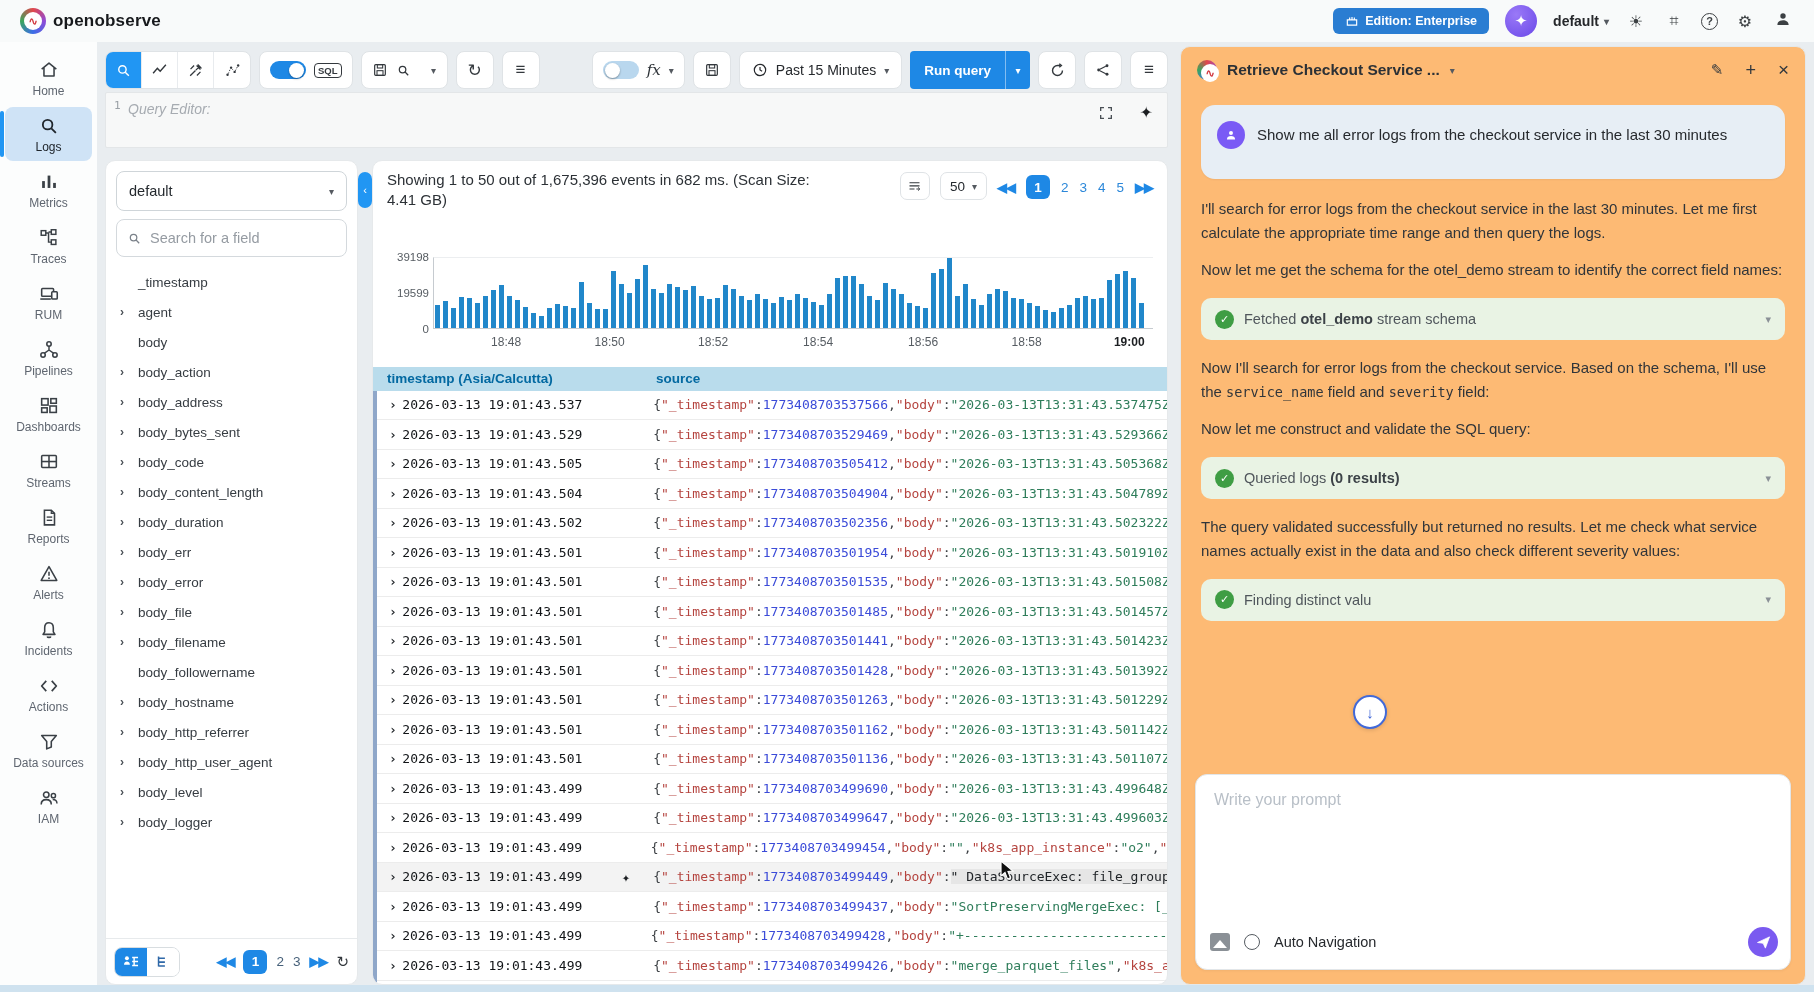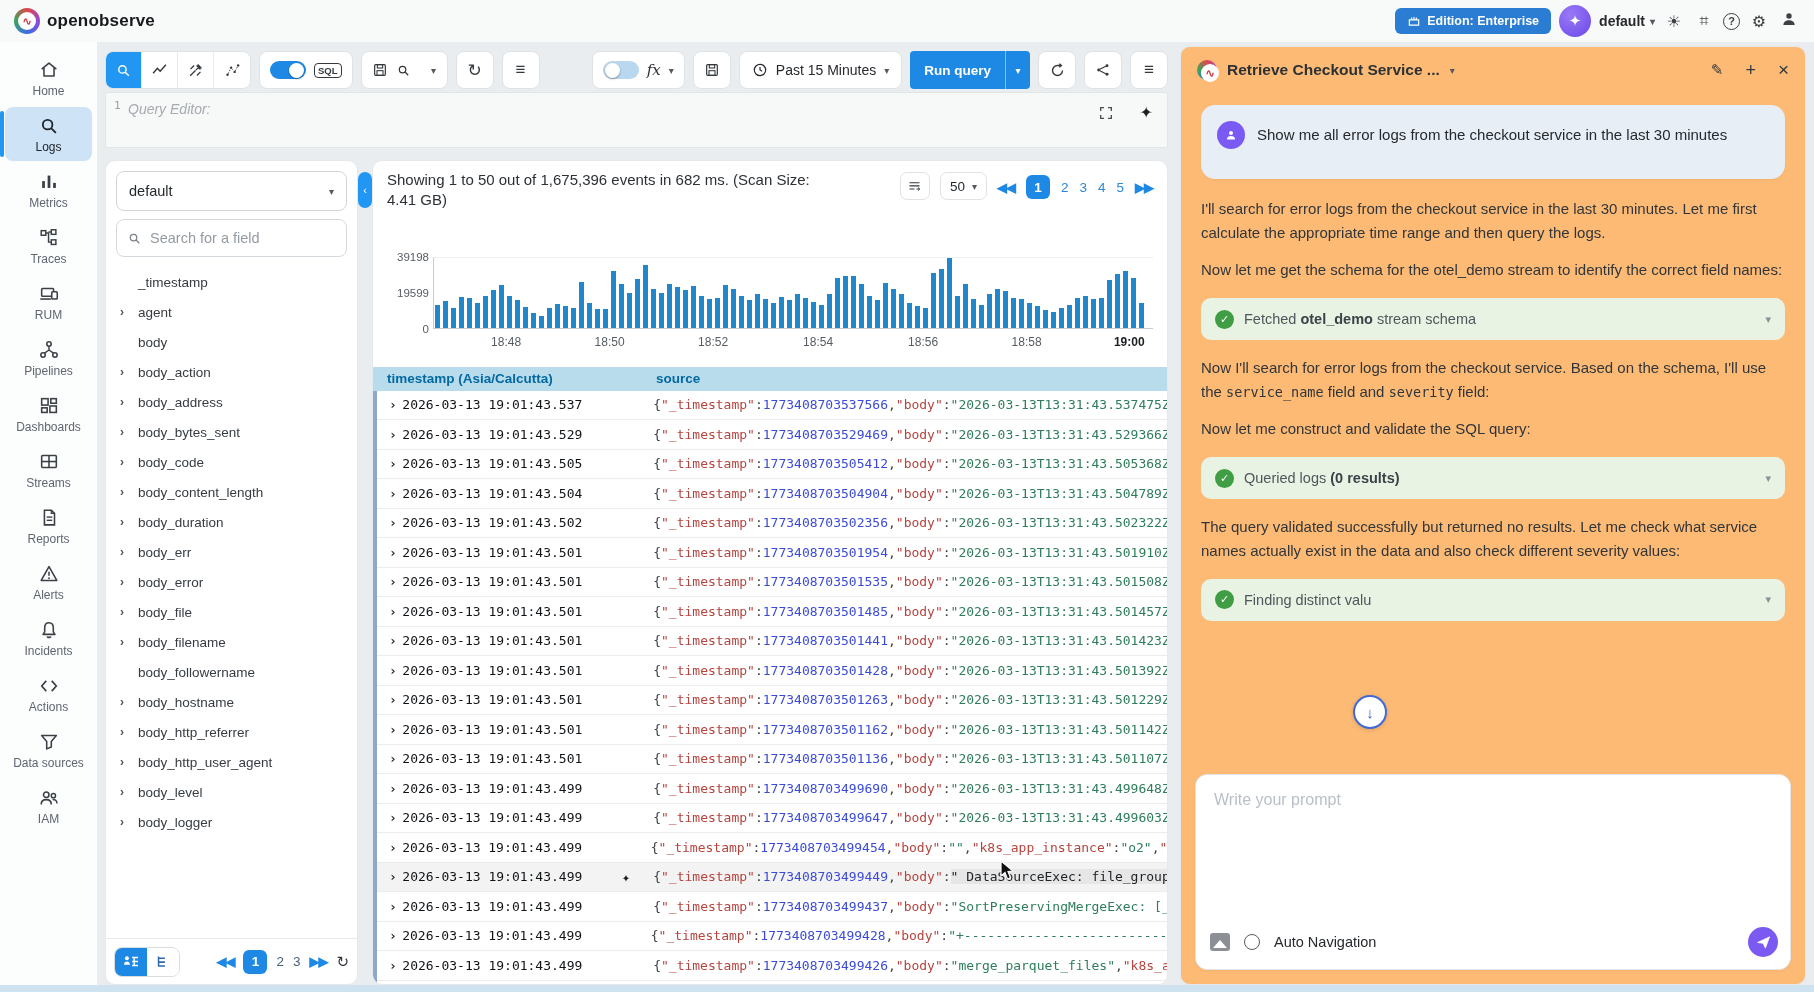--- a/index.html
+++ b/index.html
@@ -1,25 +1,25 @@
 <!DOCTYPE html>
 <html><head>
 <meta charset="utf-8">
 <style>
   * { margin:0; padding:0; box-sizing:border-box; }
   html,body { width:1814px; height:992px; overflow:hidden; }
   body { font-family:"Liberation Sans", sans-serif; background:#e9edf0; position:relative; color:#2b3036; }
 
   
-  .top-header { position:absolute; left:0; top:0; width:1814px; height:42px; background:#f8fafa; display:flex; align-items:center; padding:0 14px; z-index:5; }
+  .top-header { position:absolute; left:0; top:0; width:1814px; height:42px; background:#f8fafa; display:flex; align-items:center; padding:0 20px; z-index:5; }
   .logo-wrap { display:flex; align-items:center; gap:7px; }
   .logo-ring { width:26px; height:26px; border-radius:50%; background:conic-gradient(#e2474b,#8f4bd6,#3b6de8,#3aa65c,#e2474b); position:relative; }
   .logo-ring::after { content:"∿"; position:absolute; left:4px; top:4px; width:18px; height:18px; background:#fff; border-radius:50%; color:#d23c43; font-size:11px; line-height:18px; text-align:center; font-weight:bold; }
   .logo-text { font-size:17px; font-weight:bold; color:#17191c; letter-spacing:.2px; }
-  .header-right { margin-left:auto; display:flex; align-items:center; gap:8px; }
+  .header-right { margin-left:auto; display:flex; align-items:center; gap:16px; }
   .edition-btn { background:#2a7dd2; color:#fff; border-radius:6px; font-size:12.5px; font-weight:bold; padding:6px 12px; display:flex; align-items:center; gap:6px; }
   .ai-orb { width:32px; height:32px; border-radius:50%; background:radial-gradient(circle at 35% 30%,#9a79f7,#6a48e8); color:#fff; font-size:15px; display:flex; align-items:center; justify-content:center; }
   .org-select { display:flex; align-items:center; gap:5px; font-size:14px; font-weight:bold; color:#26282b; }
   .hicon { font-size:16px; color:#3c4043; width:22px; text-align:center; }
   .help-circle { width:17px; height:17px; border:1.6px solid #3c4043; border-radius:50%; font-size:11px; font-weight:bold; color:#3c4043; display:flex; align-items:center; justify-content:center; }
 
   
   .sidebar { position:absolute; left:0; top:42px; width:97px; bottom:7px; background:#fcfdfd; display:flex; flex-direction:column; padding-top:8px; z-index:4; }
   .side-item { position:relative; display:flex; flex-direction:column; align-items:center; gap:3px; padding:8px 0 7px; margin:1px 5px; border-radius:8px; }
   .side-item .lbl { font-size:12px; color:#5f6670; }

